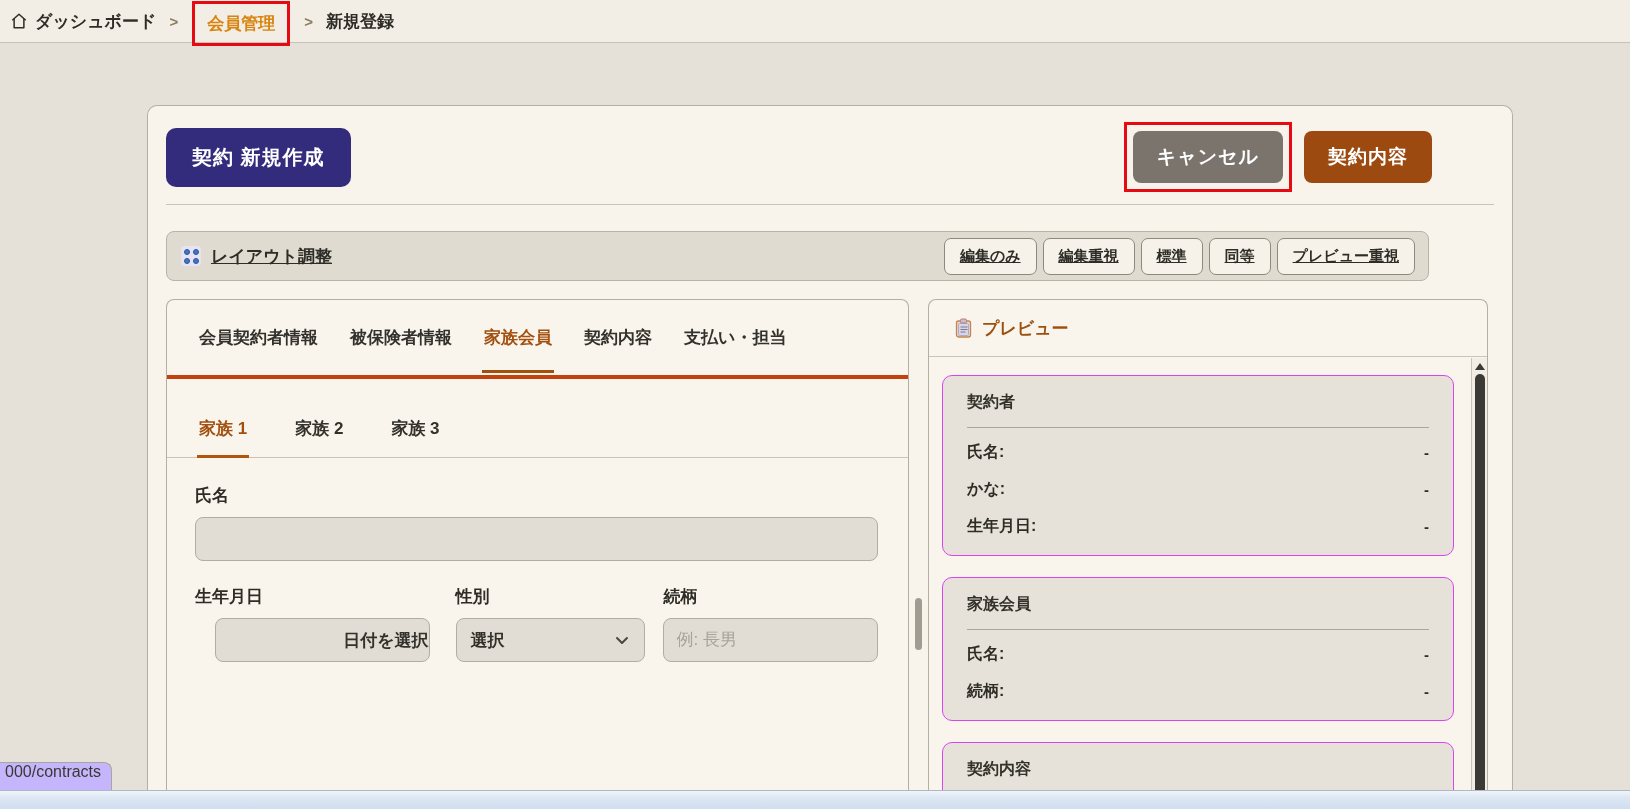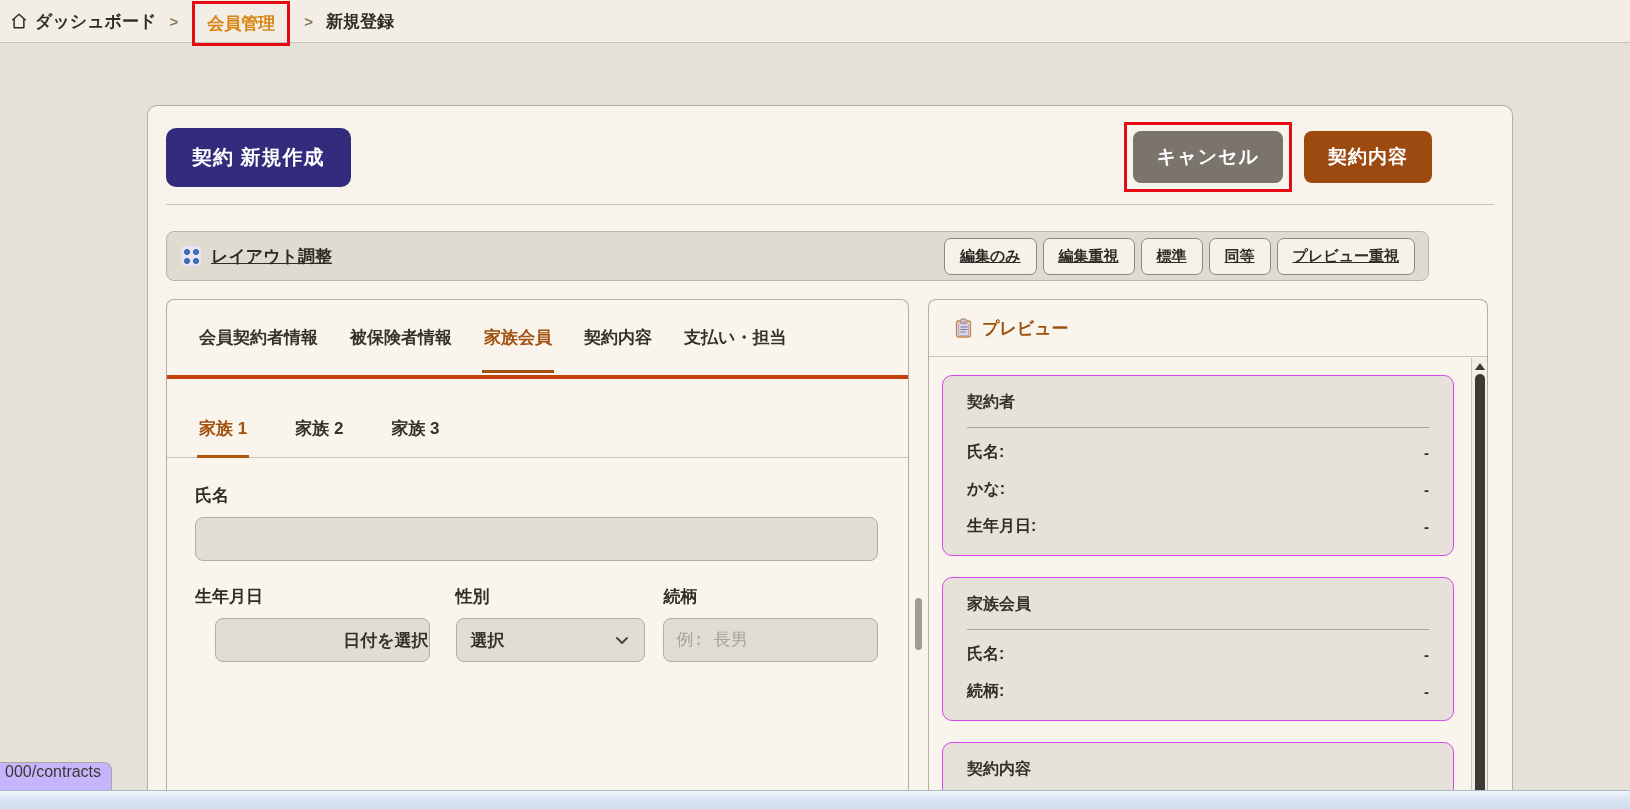--- a/index.html
+++ b/index.html
@@ -136,21 +136,21 @@
   .fg-date { width: 217px; margin-right: 46px; }
   .fg-gender { width: 192px; margin-right: 18px; }
   .fg-relationship { width: 217px; }
   .field-label { font-size: 17px; font-weight: 700; margin-bottom: 10px; }
   .field-input, .date-button, .select-box {
     width: 100%; height: 44px;
     background: #e1ddd4; border: 1px solid #b1ada3; border-radius: 8px;
     font-size: 17px; color: #33312b;
     font-family: "Liberation Sans", "DejaVu Sans", sans-serif;
   }
-  .field-input { padding: 12px 12px; font-family: Liberation Mono, monospace; }
+  .field-input { padding: 12px 12px; }
   .field-input::placeholder { color: #a7a399; font-weight: 400; opacity: 1; }
   .date-button { font-weight: 700; text-align: right; cursor: pointer; margin-left: 20px; }
   .select-box {
     display: flex; align-items: center; justify-content: space-between;
     padding: 0 14px; font-weight: 700; cursor: pointer;
   }
 
   
   .form-scroll-thumb {
     position: absolute; left: 767px; top: 492px;

